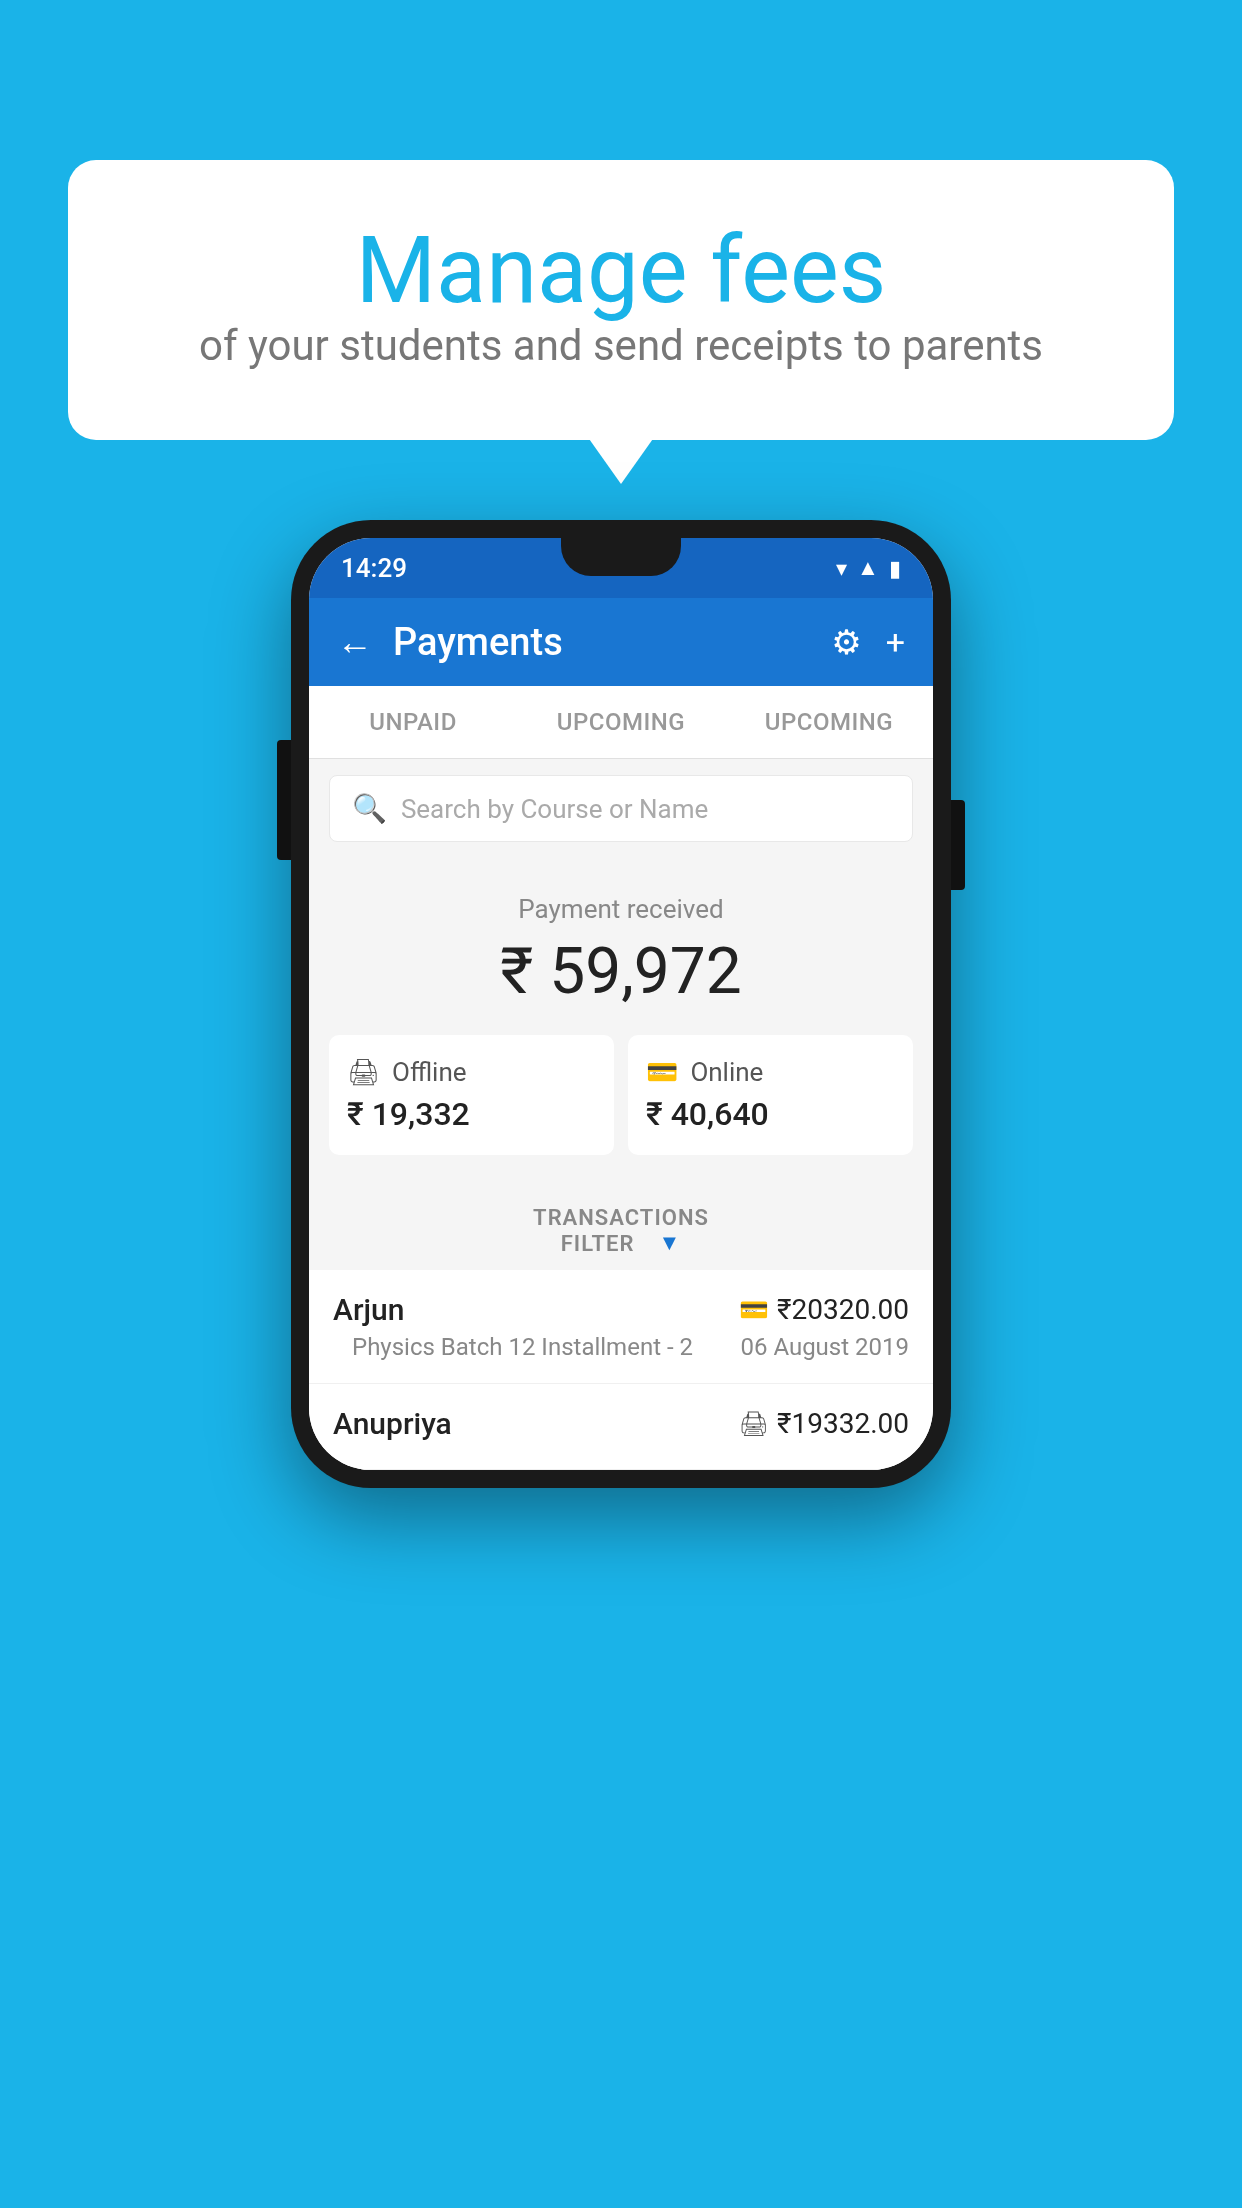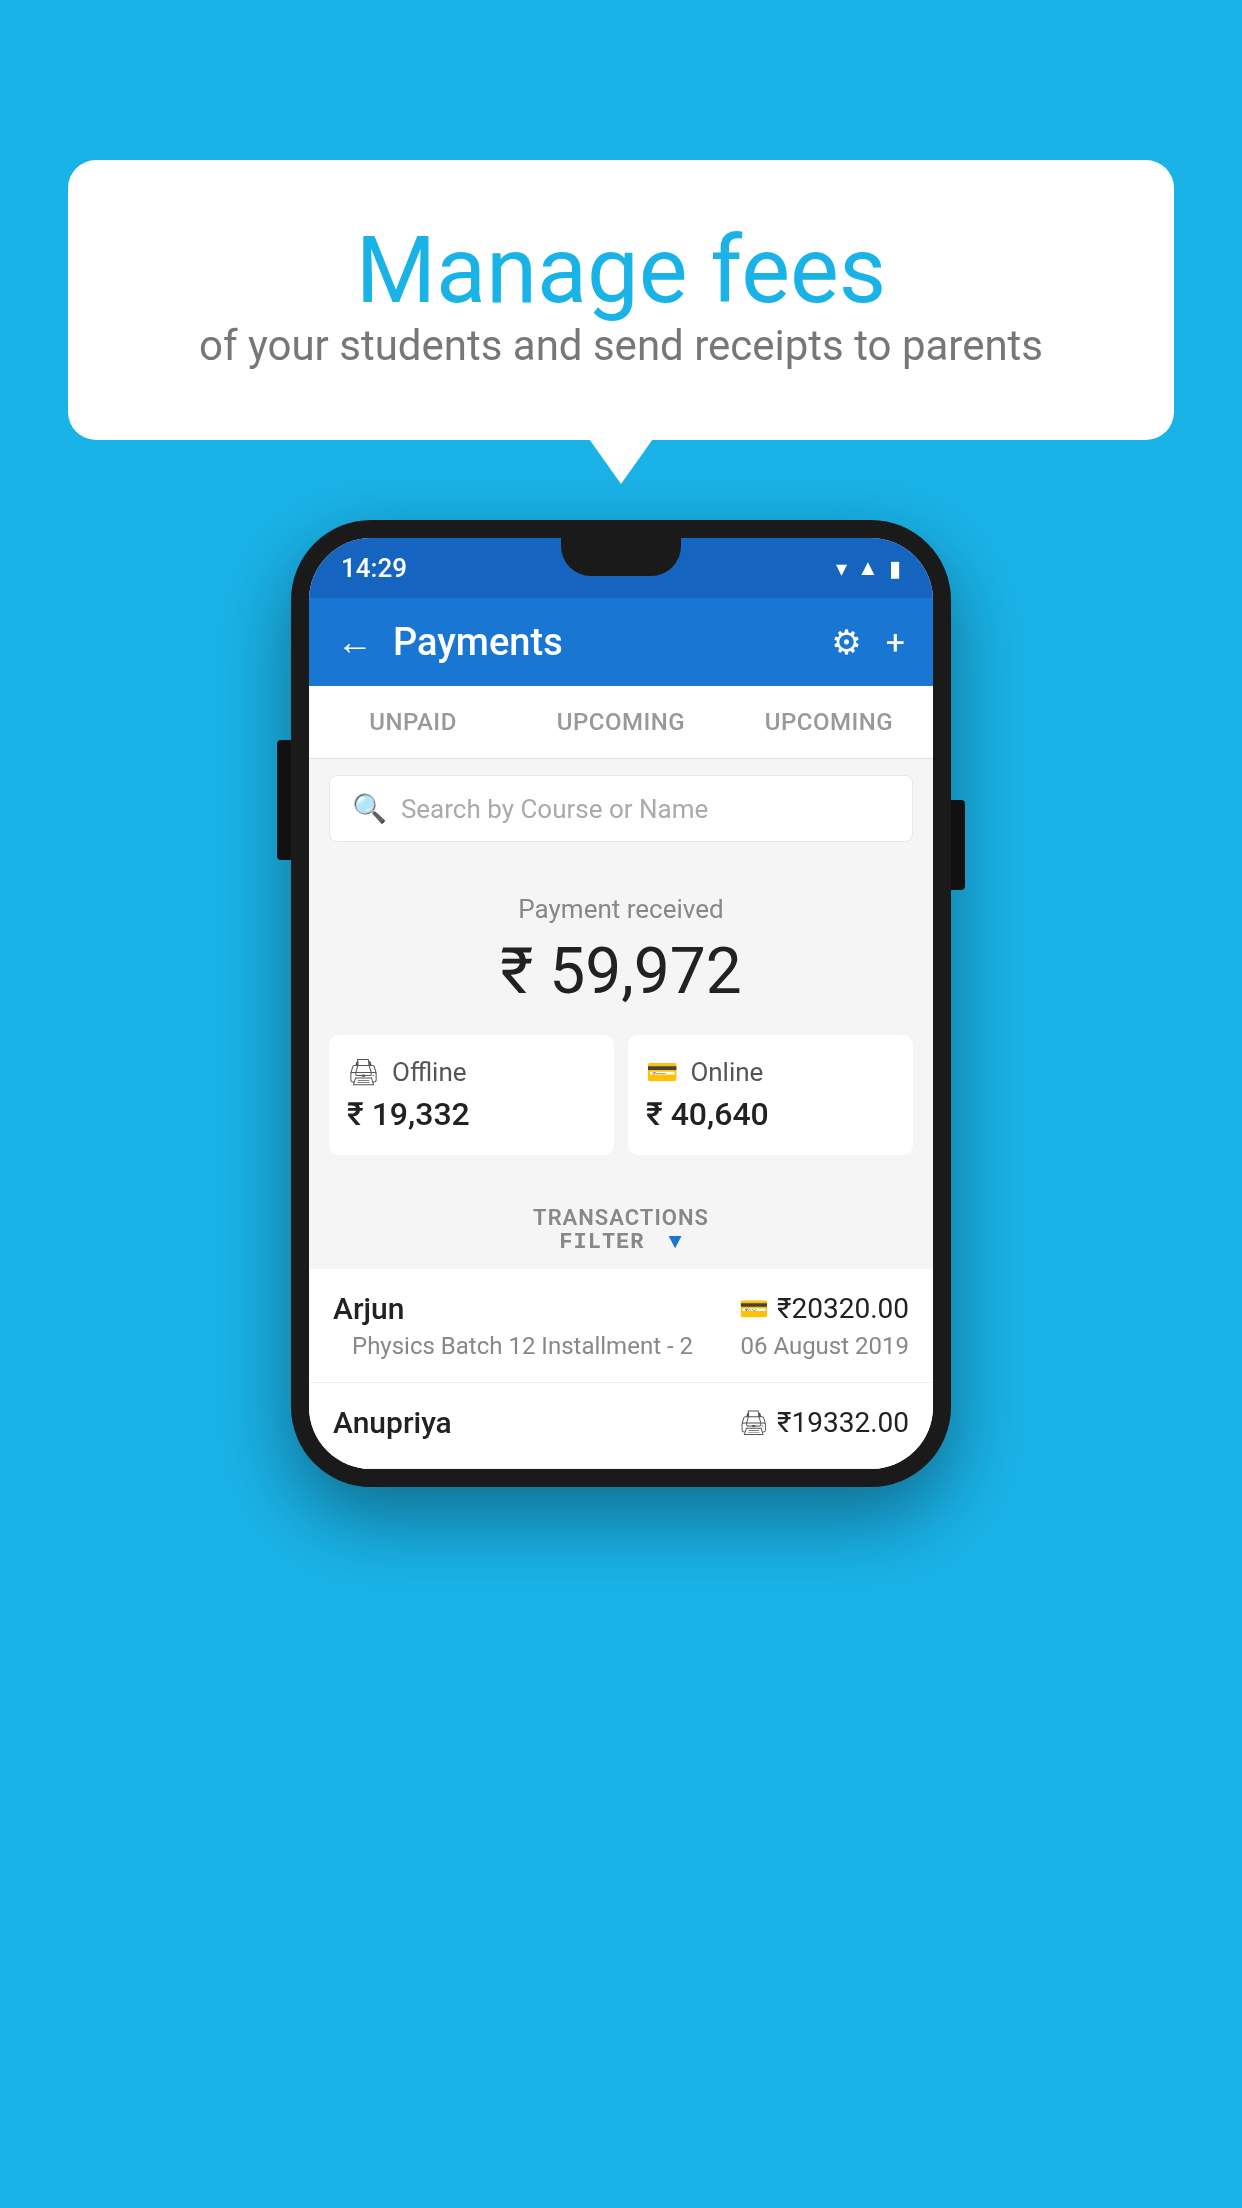--- a/index.html
+++ b/index.html
@@ -315,21 +315,20 @@
     }
 
     .filter-btn {
       display: flex;
       align-items: center;
       gap: 24px;
       color: #888;
       font-size: 22px;
       font-weight: 600;
       letter-spacing: 1px;
-      font-family: Liberation Mono, monospace;
     }
 
     .filter-icon {
       color: #1976d2;
       font-size: 22px;
     }
 
     
     .transaction-row {
       background: #fff;

